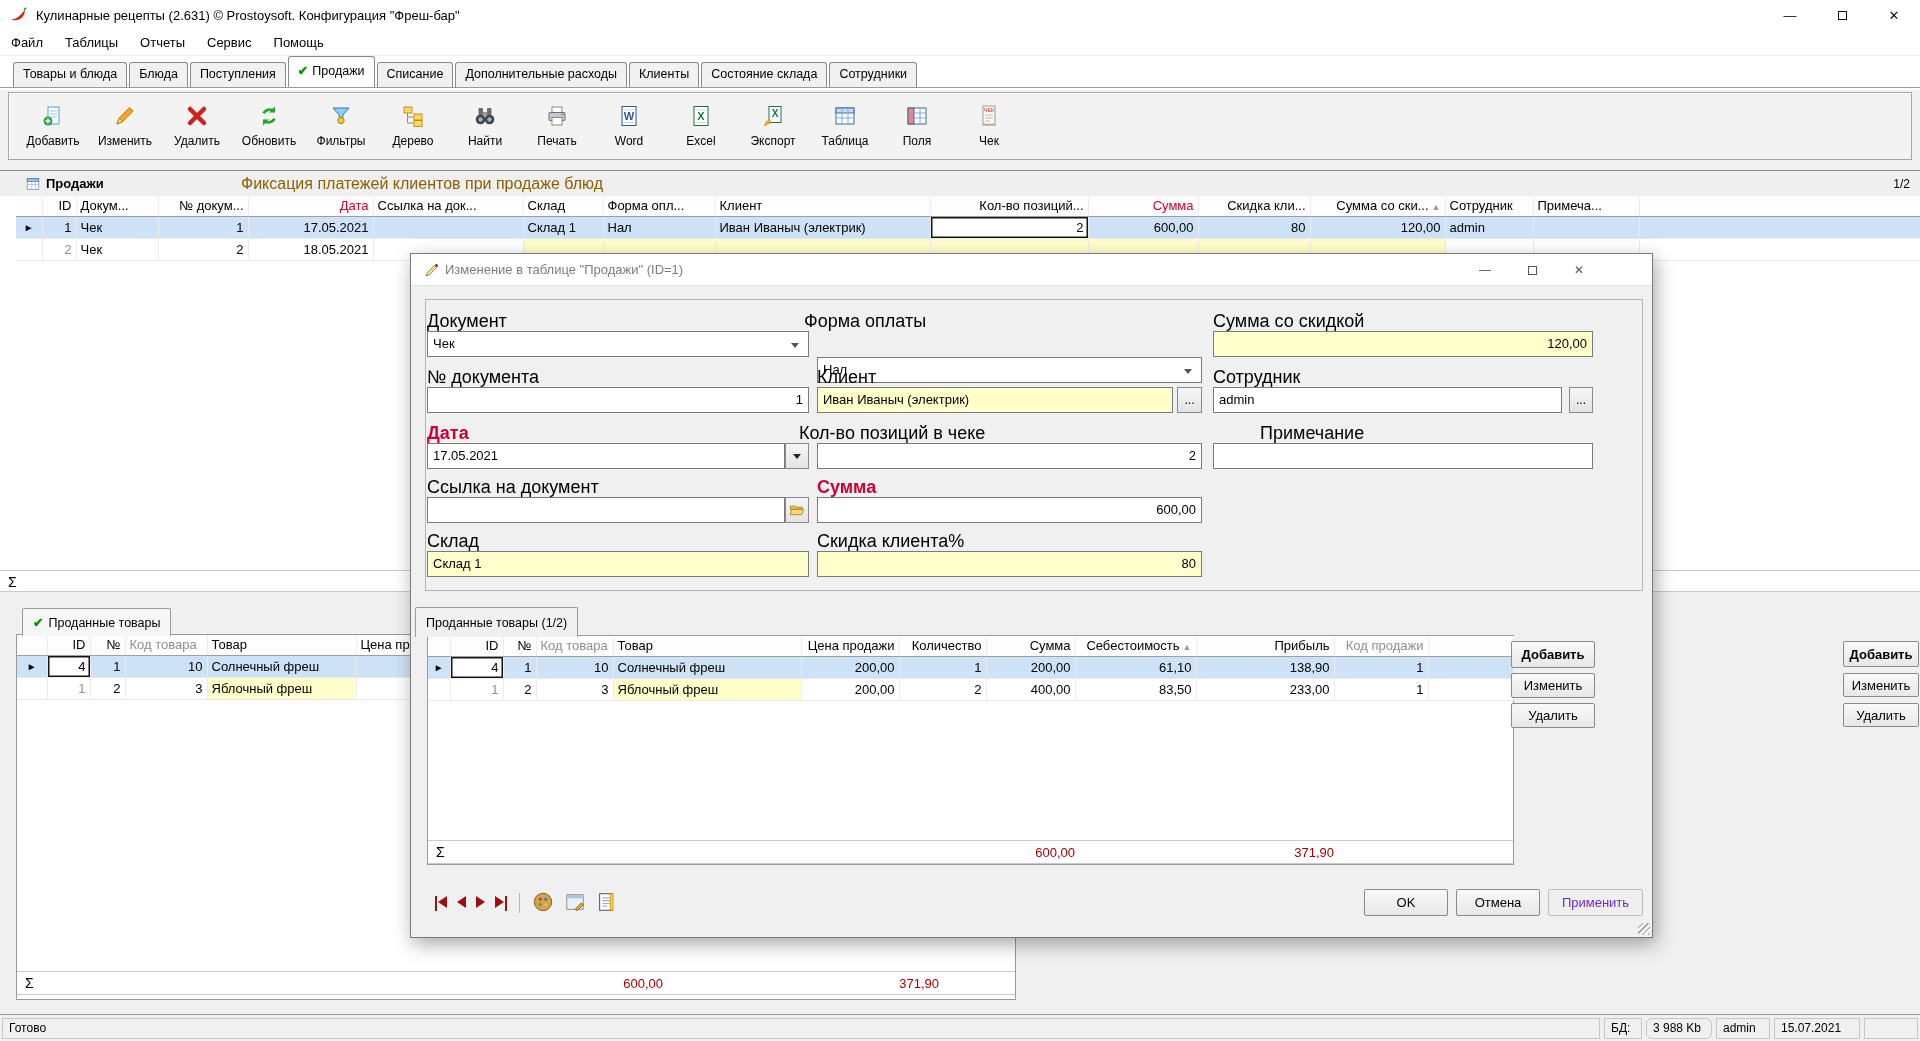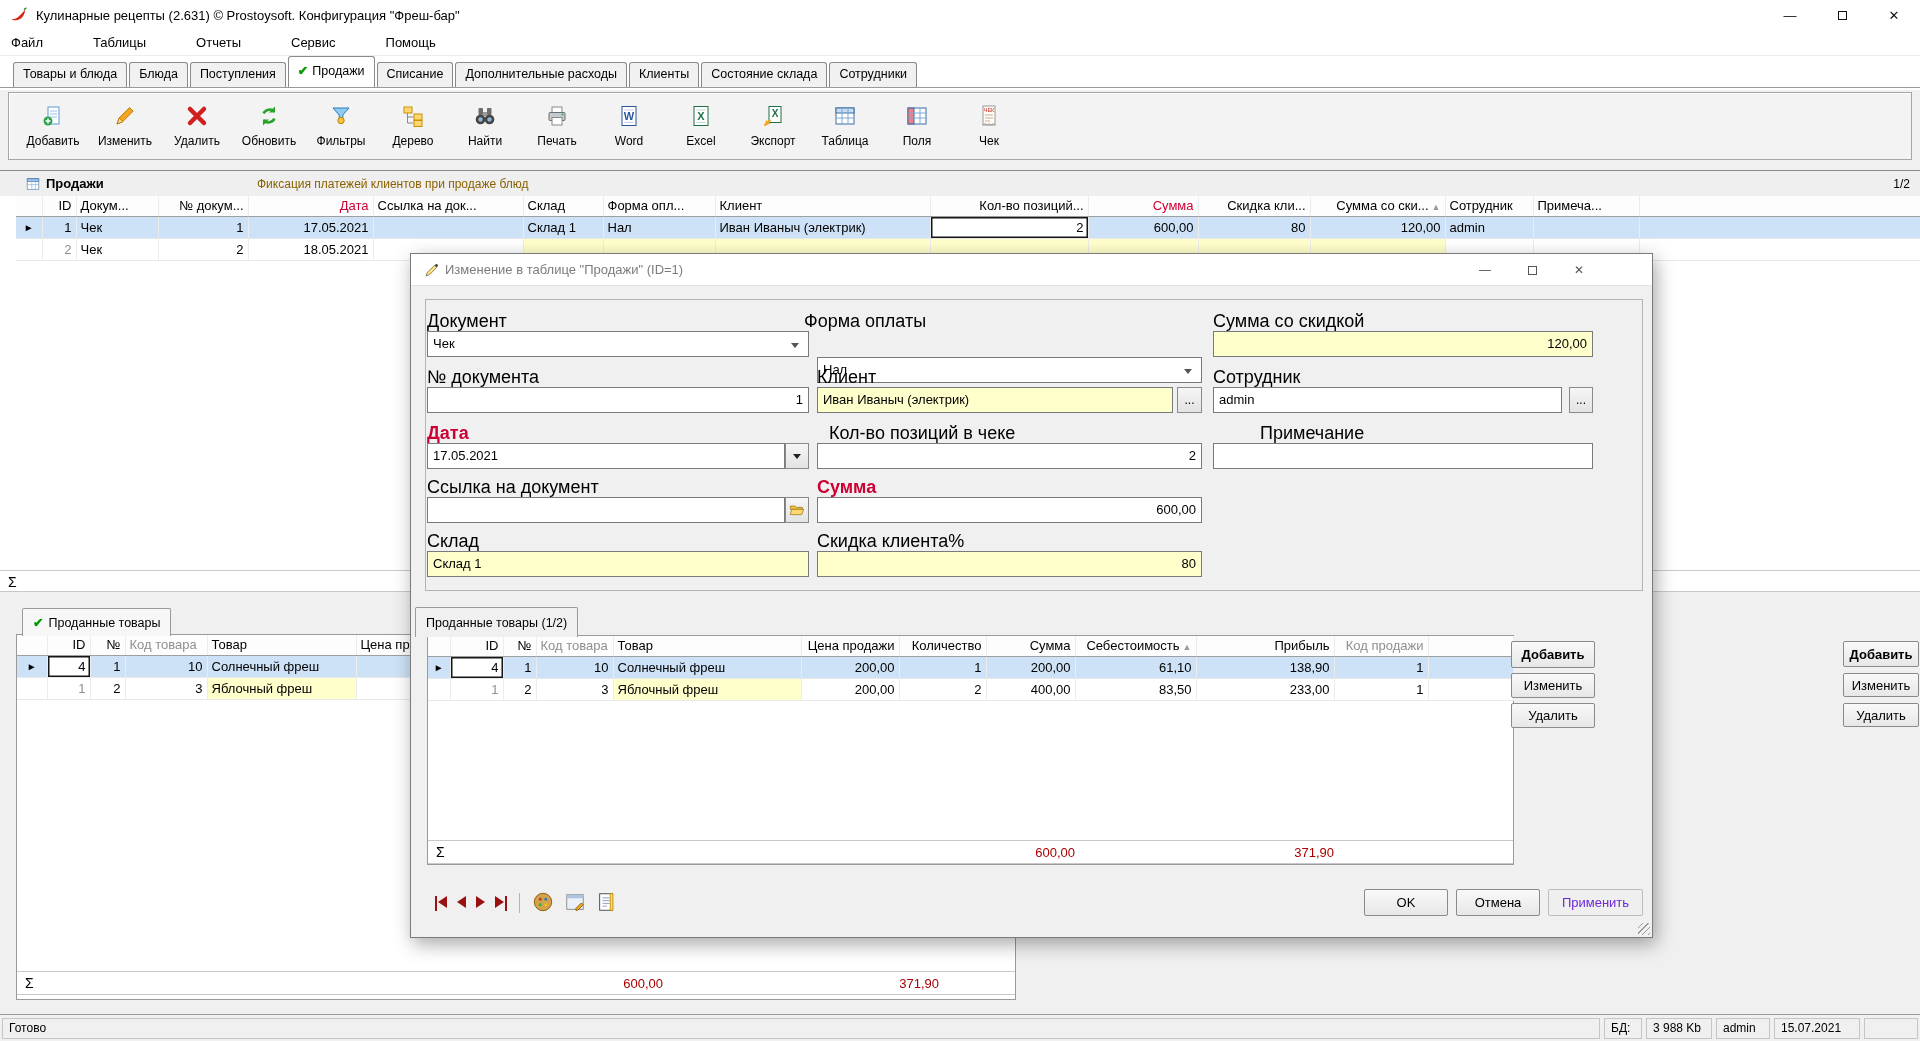--- a/index.html
+++ b/index.html
@@ -15,21 +15,21 @@
   .gray { color:#8f8f8f; }
   .bold { font-weight:bold; }
 
   
   .titlebar { left:0; top:0; width:1920px; height:30px; background:#fff; display:flex; align-items:center; }
   .titlebar .app-ico { margin:0 8px 0 10px; width:18px; height:18px; }
   .titlebar .ttl { font-size:13px; }
   .wincontrols { position:absolute; right:0; top:0; height:30px; display:flex; }
   .wbtn { width:52px; height:30px; display:flex; align-items:center; justify-content:center; font-size:13px; color:#111; }
   .wbtn .maxbox { width:9px; height:9px; border:1px solid #111; display:inline-block; }
-  .menubar { left:0; top:30px; width:1920px; height:26px; background:#fff; display:flex; align-items:center; border-bottom:1px solid #ececec;gap:28px; }
+  .menubar { left:0; top:30px; width:1920px; height:26px; background:#fff; display:flex; align-items:center; border-bottom:1px solid #ececec; }
   .menubar .mitem { padding:0 11px; height:22px; line-height:22px; }
 
   
   .tabstrip-bg { left:0; top:56px; width:1920px; height:34px; background:#fff; }
   .tabline { left:0; top:87px; width:1920px; height:1px; background:#9a9a9a; }
   .tabs { left:13px; top:62px; display:flex; align-items:flex-end; }
   .tab { height:25px; line-height:23px; padding:0 9px; background:#f1f1f1; border:1px solid #8a8a8a; border-bottom:none;
          border-radius:3px 3px 0 0; margin-right:2px; white-space:nowrap; font-size:12.5px; }
   .tab.active { height:31px; line-height:29px; background:#fff; position:relative; z-index:3; margin-top:-6px; }
   .tab .chk { color:#009a00; font-weight:bold; margin-right:4px; }
@@ -39,21 +39,21 @@
              box-shadow: inset 1px 1px 0 #fff; display:flex; align-items:center; padding-left:8px; }
   .tbtn { width:72px; height:60px; display:flex; flex-direction:column; align-items:center; justify-content:center; gap:3px; }
   .tbtn .lab { font-size:12px; white-space:nowrap; }
   .tbtn svg { width:24px; height:24px; }
 
   
   .panelhdr { left:0; top:170px; width:1920px; height:26px; background:#efefef; border-top:1px solid #8a8a8a;
               display:flex; align-items:center; }
   .panelhdr .pico { margin:0 6px 0 26px; width:14px; height:14px; }
   .panelhdr .pt { font-weight:bold; }
-  .panelhdr .pd { color:#8b6100; font-size:12px; position:absolute; left:257px; }
+  .panelhdr .pd { color:#8b6100; font-size:16px; position:absolute; left:241px; }
   .panelhdr .pg { position:absolute; right:10px; font-size:12px; }
 
   
   .whitezone { background:#fff; }
   table.tbl { border-collapse:collapse; table-layout:fixed; font-size:13px; background:#fff; }
   table.tbl td { padding:0 4px; height:22px; overflow:hidden; white-space:nowrap;
                  border-right:1px solid #ececec; border-bottom:1px solid #e9e9e9; }
   table.tbl tr.hdr td { height:20px; border-bottom:1px solid #9f9f9f; background:#fdfdfd; }
   table.tbl td.ind { padding:0; text-align:center; font-size:10px; }
   tr.sel td { background:#cde2f6; }
@@ -471,21 +471,21 @@
   <div class="abs flabel" style="left:16px;top:279px;">Склад</div>
   <div class="abs input yellowf" style="left:16px;top:297px;width:382px;">Склад 1</div>
 
   <div class="abs flabel" style="left:393px;top:59px;">Форма оплаты</div>
   <div class="abs input combo" style="left:406px;top:77px;width:385px;">Нал</div>
 
   <div class="abs flabel" style="left:406px;top:115px;">Клиент</div>
   <div class="abs input yellowf" style="left:406px;top:133px;width:356px;">Иван Иваныч (электрик)</div>
   <div class="abs sqbtn" style="left:766px;top:133px;width:25px;height:26px;">...</div>
 
-  <div class="abs flabel" style="left:418px;top:171px;">Кол-во позиций в чеке</div>
+  <div class="abs flabel" style="left:388px;top:171px;">Кол-во позиций в чеке</div>
   <div class="abs input num" style="left:406px;top:189px;width:385px;">2</div>
 
   <div class="abs flabel req" style="left:406px;top:225px;">Сумма</div>
   <div class="abs input num" style="left:406px;top:243px;width:385px;">600,00</div>
 
   <div class="abs flabel" style="left:406px;top:279px;">Скидка клиента%</div>
   <div class="abs input yellowf num" style="left:406px;top:297px;width:385px;">80</div>
 
   <div class="abs flabel" style="left:802px;top:59px;">Сумма со скидкой</div>
   <div class="abs input yellowf num" style="left:802px;top:77px;width:380px;">120,00</div>
@@ -610,17 +610,17 @@
     </div>
   <div class="abs btn disabled" style="left:1137px;top:635px;width:95px;height:27px;">
       <span>Применить</span>
     </div>
   <div class="grip"></div>
 </div>
 
 <div class="abs statusbar">
   <span class="sseg" style="left:2px;width:1598px;">Готово</span>
   <span class="sseg" style="left:1604px;width:38px;">БД:</span>
-  <span class="sseg" style="left:1646px;width:66px;">3 988 Kb</span>
+  <span class="sseg" style="left:1646px;width:66px;border-radius:6px;">3 988 Kb</span>
   <span class="sseg" style="left:1716px;width:54px;">admin</span>
   <span class="sseg" style="left:1774px;width:86px;">15.07.2021</span>
   <span class="sseg" style="left:1864px;width:54px;"></span>
 </div>
 
 </body></html>

